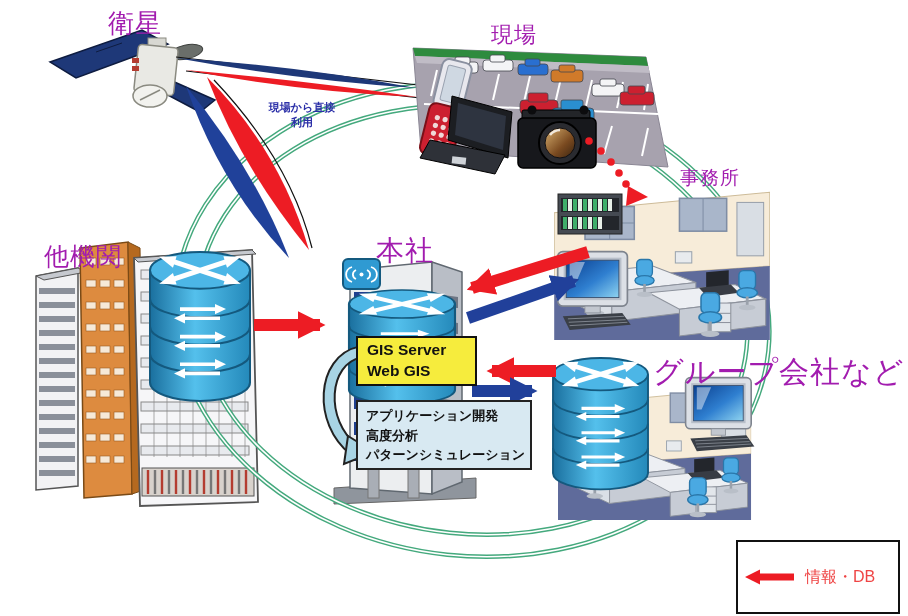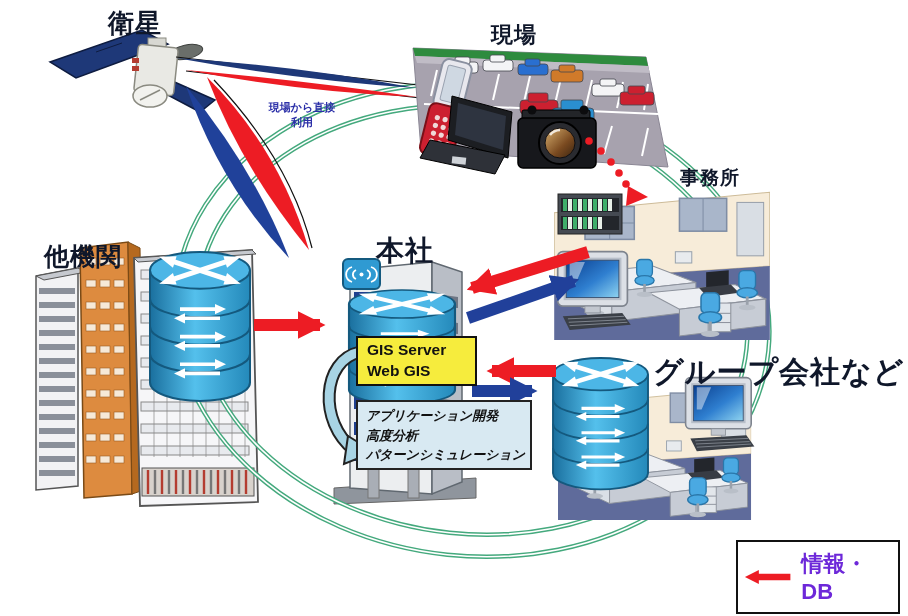--- a/index.html
+++ b/index.html
@@ -1,38 +1,38 @@
 <!DOCTYPE html>
 <html><head>
 <meta charset="utf-8">
 <style>
   html,body{margin:0;padding:0;background:#fff;}
   #stage{position:relative;width:908px;height:616px;background:#fff;overflow:hidden;
          font-family:"Liberation Sans","DejaVu Sans",sans-serif;}
   #stage svg.base{position:absolute;left:0;top:0;}
-  .lbl{position:absolute;font-weight:bold;color:#0f172a;white-space:nowrap;letter-spacing:1px;}
+  .lbl{position:absolute;font-weight:normal;color:#a21caf;white-space:nowrap;letter-spacing:1px;}
   .lbl-satellite{left:108px;top:6px;font-size:26px;}
   .lbl-field{left:491px;top:20px;font-size:22px;}
   .lbl-office{left:680px;top:165px;font-size:19px;}
   .lbl-hq{left:376px;top:232px;font-size:28px;}
   .lbl-orgs{left:44px;top:240px;font-size:25px;}
   .lbl-group{left:653px;top:352px;font-size:30px;}
   .direct-use{position:absolute;left:222px;top:100px;width:160px;text-align:center;
               font-size:11px;font-weight:bold;color:#2b2fa8;line-height:1.35;}
   .server-box{position:absolute;left:356px;top:336px;width:108px;height:44px;
               background:#f6ec3d;border:2.5px solid #111;padding:2px 0 0 9px;
               font-size:15.5px;font-weight:bold;color:#111;line-height:1.35;}
   .app-box{position:absolute;left:356px;top:400px;width:164px;height:62px;
            background:#d8e9f2;border:2px solid #222;padding:4px 0 0 8px;
-           font-size:13px;font-weight:bold;color:#111;line-height:1.5;font-style:italic;}
+           font-size:13px;font-weight:bold;color:#111;line-height:1.5;}
   .legend{position:absolute;left:736px;top:540px;width:148px;height:66px;
           background:#fff;border:2.5px solid #111;display:flex;flex-direction:column;
           justify-content:space-evenly;padding:2px 6px;}
   .legend-row{display:flex;align-items:center;gap:9px;}
-  .legend-row .txt{font-size:22px;font-weight:bold;color:#6d28d9;}
+  .legend-row .txt{font-size:16px;font-weight:normal;color:#ef4444;}
 </style>
 </head>
 <body>
 
 <div id="stage">
 
 <svg class="base" width="908" height="616" viewBox="0 0 908 616" xmlns="http://www.w3.org/2000/svg">
   <defs>
     <linearGradient id="routg" x1="0" y1="0" x2="1" y2="0">
       <stop offset="0" stop-color="#1a6f9e"></stop>

